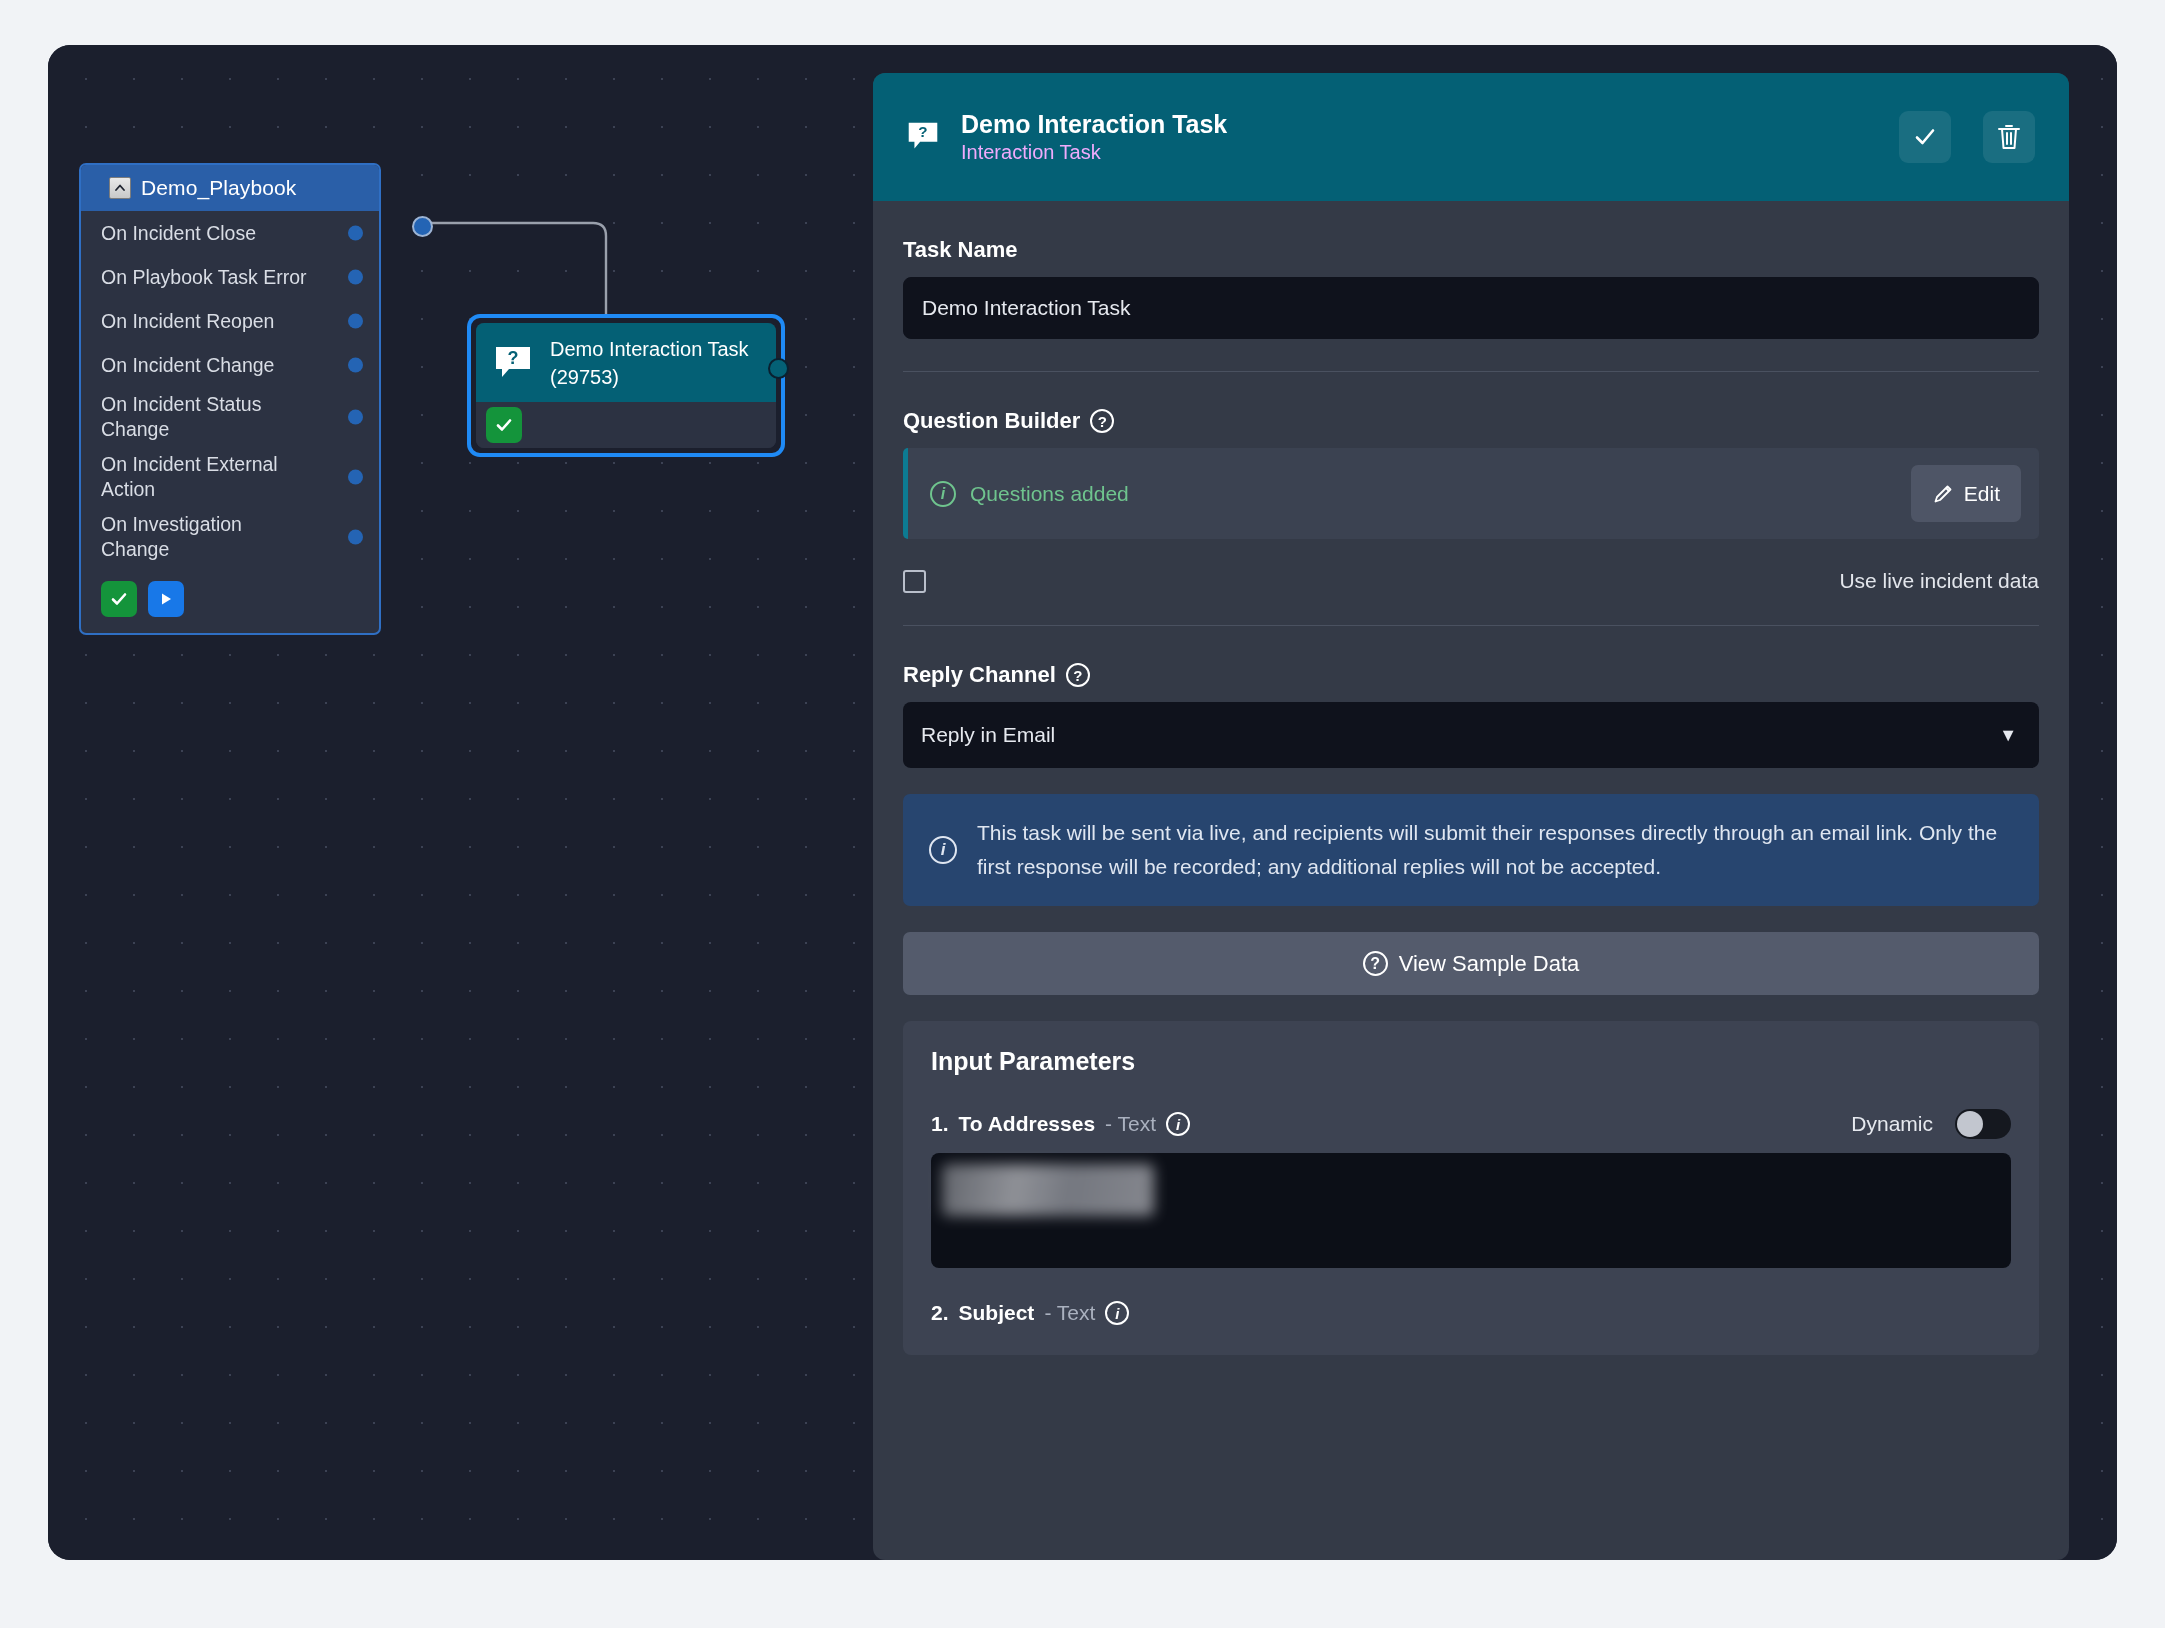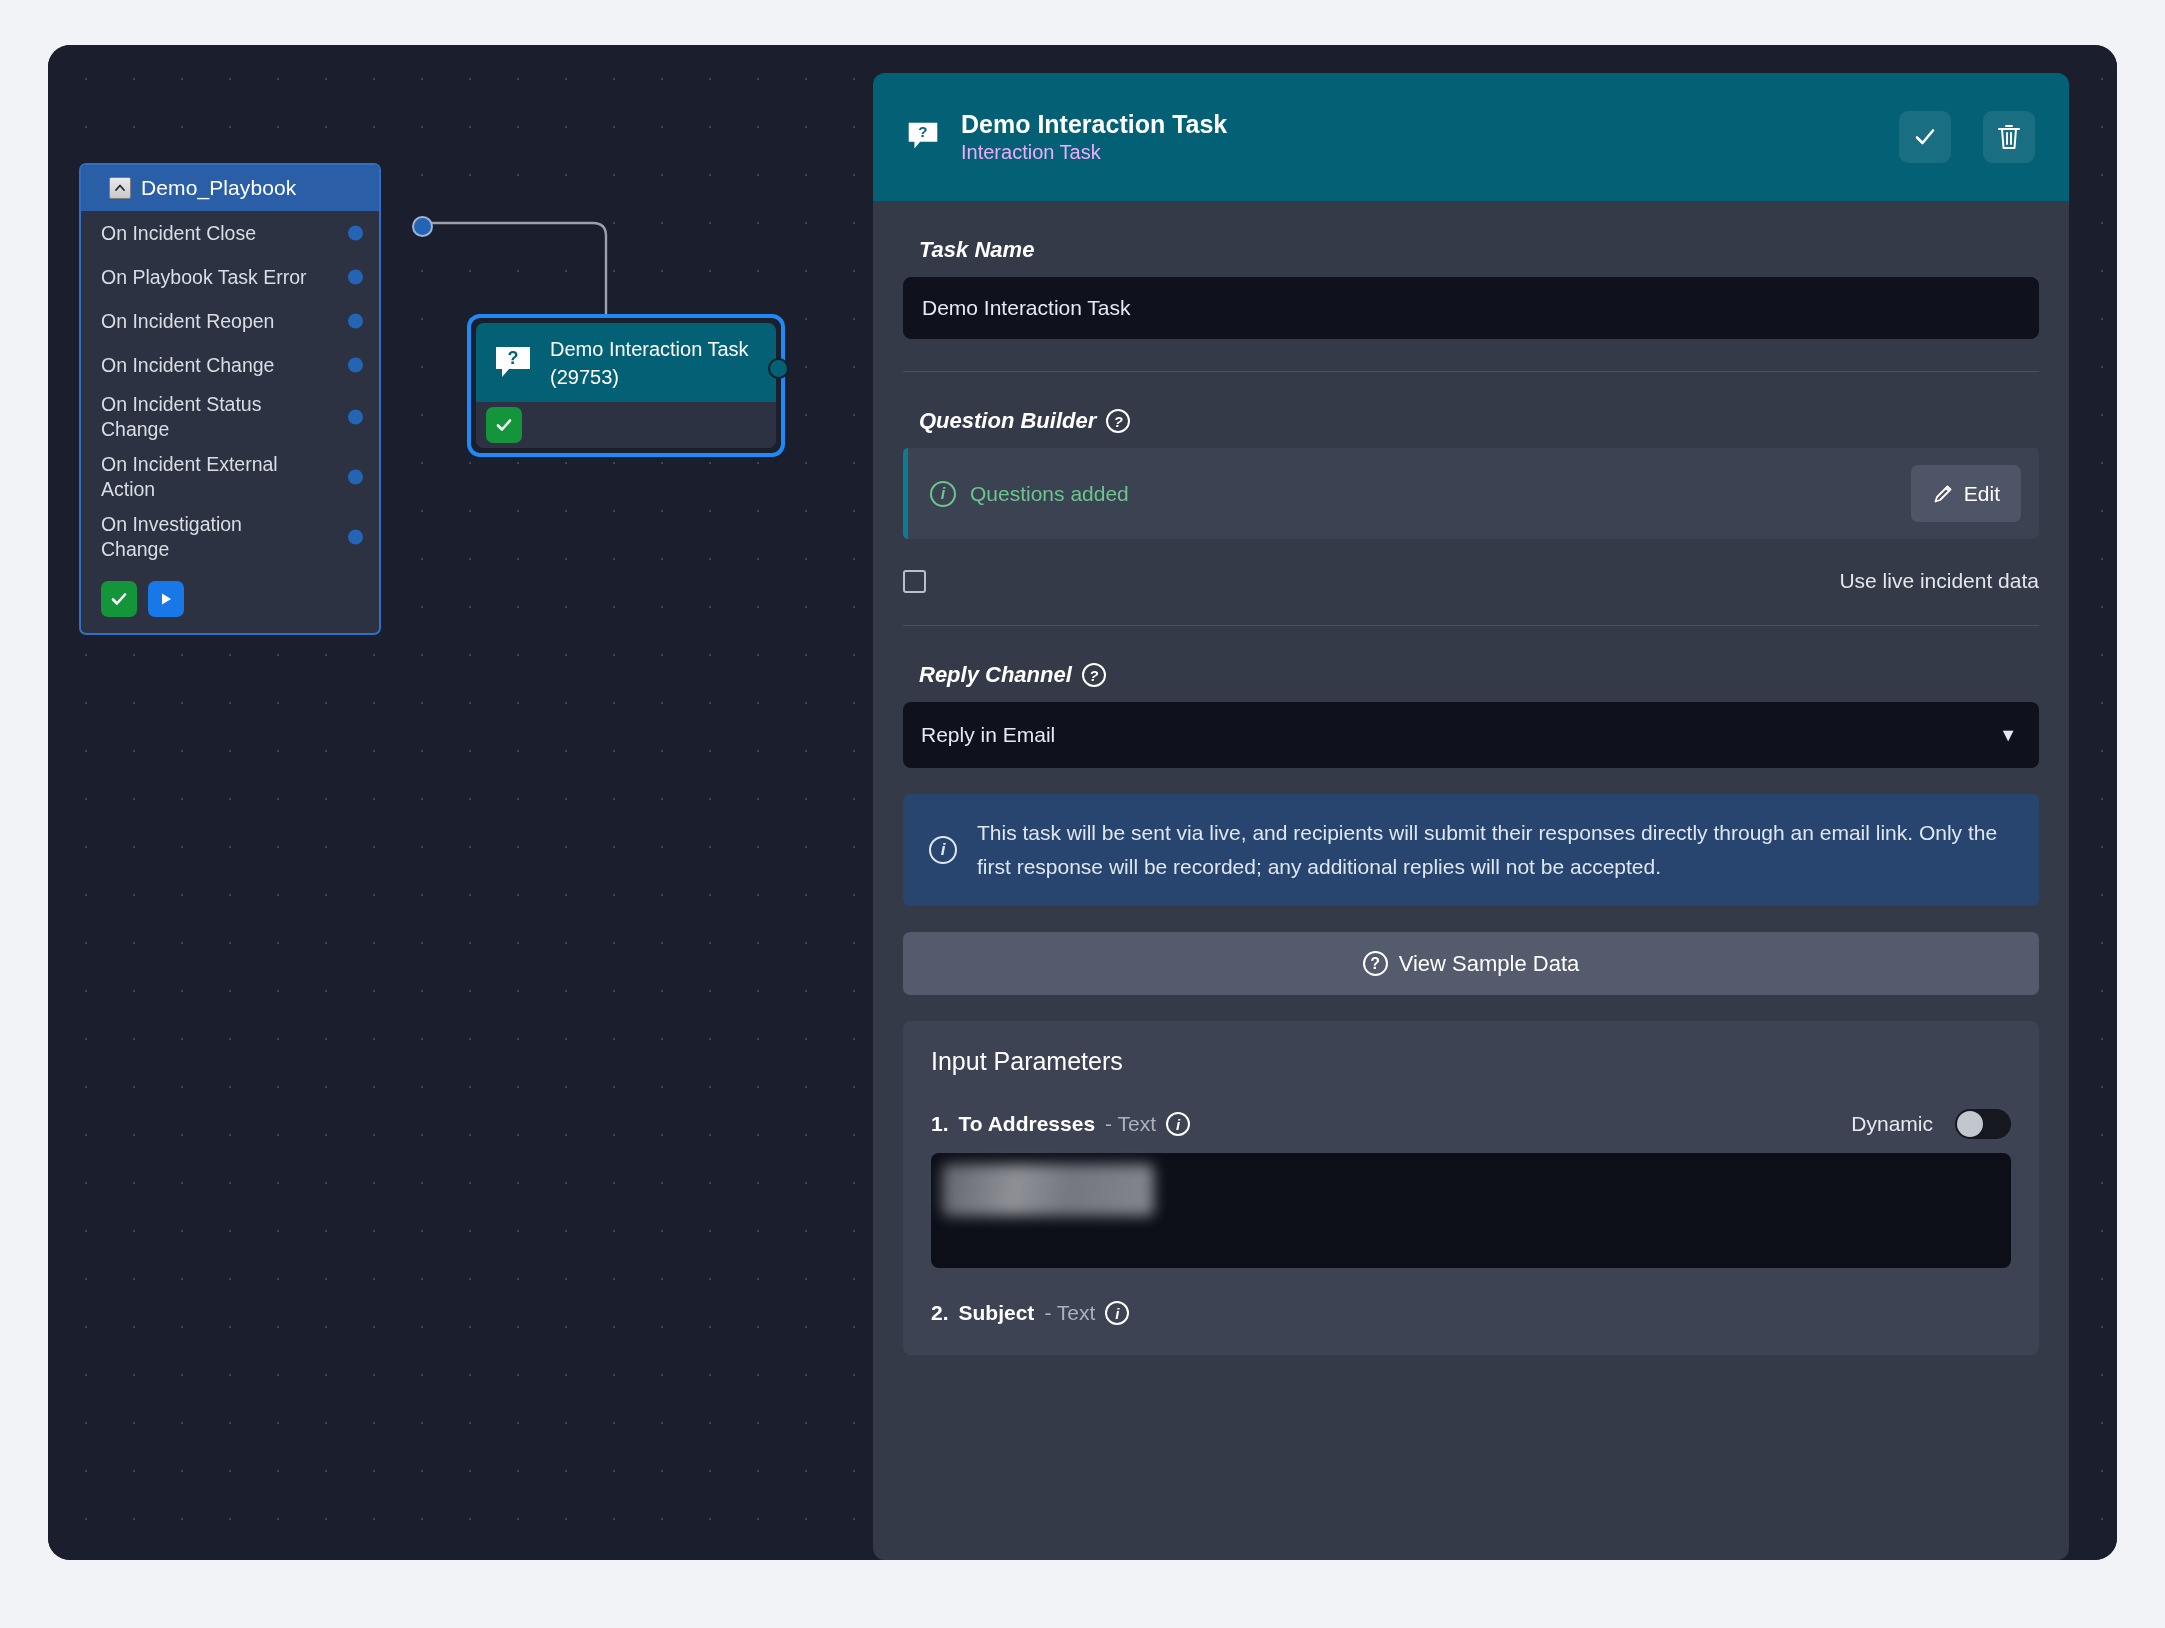--- a/index.html
+++ b/index.html
@@ -145,22 +145,22 @@
   #panel-subtitle { color: #f0abfc; font-size: 20px; margin-top: 2px; }
   .hdr-btn {
     width: 52px; height: 52px;
     background: rgba(255,255,255,.09);
     border-radius: 9px; border: none; cursor: pointer;
     display: flex; align-items: center; justify-content: center;
   }
   #panel-body { padding: 0 30px; }
   .field-label {
     color: #ffffff; font-size: 22px; font-weight: bold;
-    margin: 36px 0 14px 16px;
-    display: flex; align-items: center; gap: 10px; font-style: italic;
+    margin: 36px 0 14px 0;
+    display: flex; align-items: center; gap: 10px;
   }
   .text-input {
     width: 100%; height: 62px;
     background: #0f121c;
     border: 1px solid #0f121c;
     border-radius: 8px;
     color: #e6e9ef; font-size: 21px;
     padding: 0 18px;
     font-family: "Liberation Sans", sans-serif;
   }
@@ -220,21 +220,21 @@
     color: #ffffff; font-size: 22px;
     display: flex; align-items: center; justify-content: center; gap: 11px;
     cursor: pointer; font-family: "Liberation Sans", sans-serif;
   }
   #input-params-card {
     margin-top: 26px;
     background: #3d4352;
     border-radius: 8px;
     padding: 26px 28px 30px 28px;
   }
-  #input-params-title { color: #fff; font-size: 25px; font-weight: normal; }
+  #input-params-title { color: #fff; font-size: 25px; font-weight: bold; }
   .param-head {
     display: flex; align-items: center;
     margin-top: 33px; gap: 10px;
   }
   .param-name { color: #fff; font-size: 21px; font-weight: bold; }
   .param-type { color: #aab1bf; font-size: 21px; }
   .param-spacer { flex: 1; }
   .dynamic-label { color: #e6e9ef; font-size: 21px; margin-right: 12px; }
   .toggle {
     width: 56px; height: 30px;

